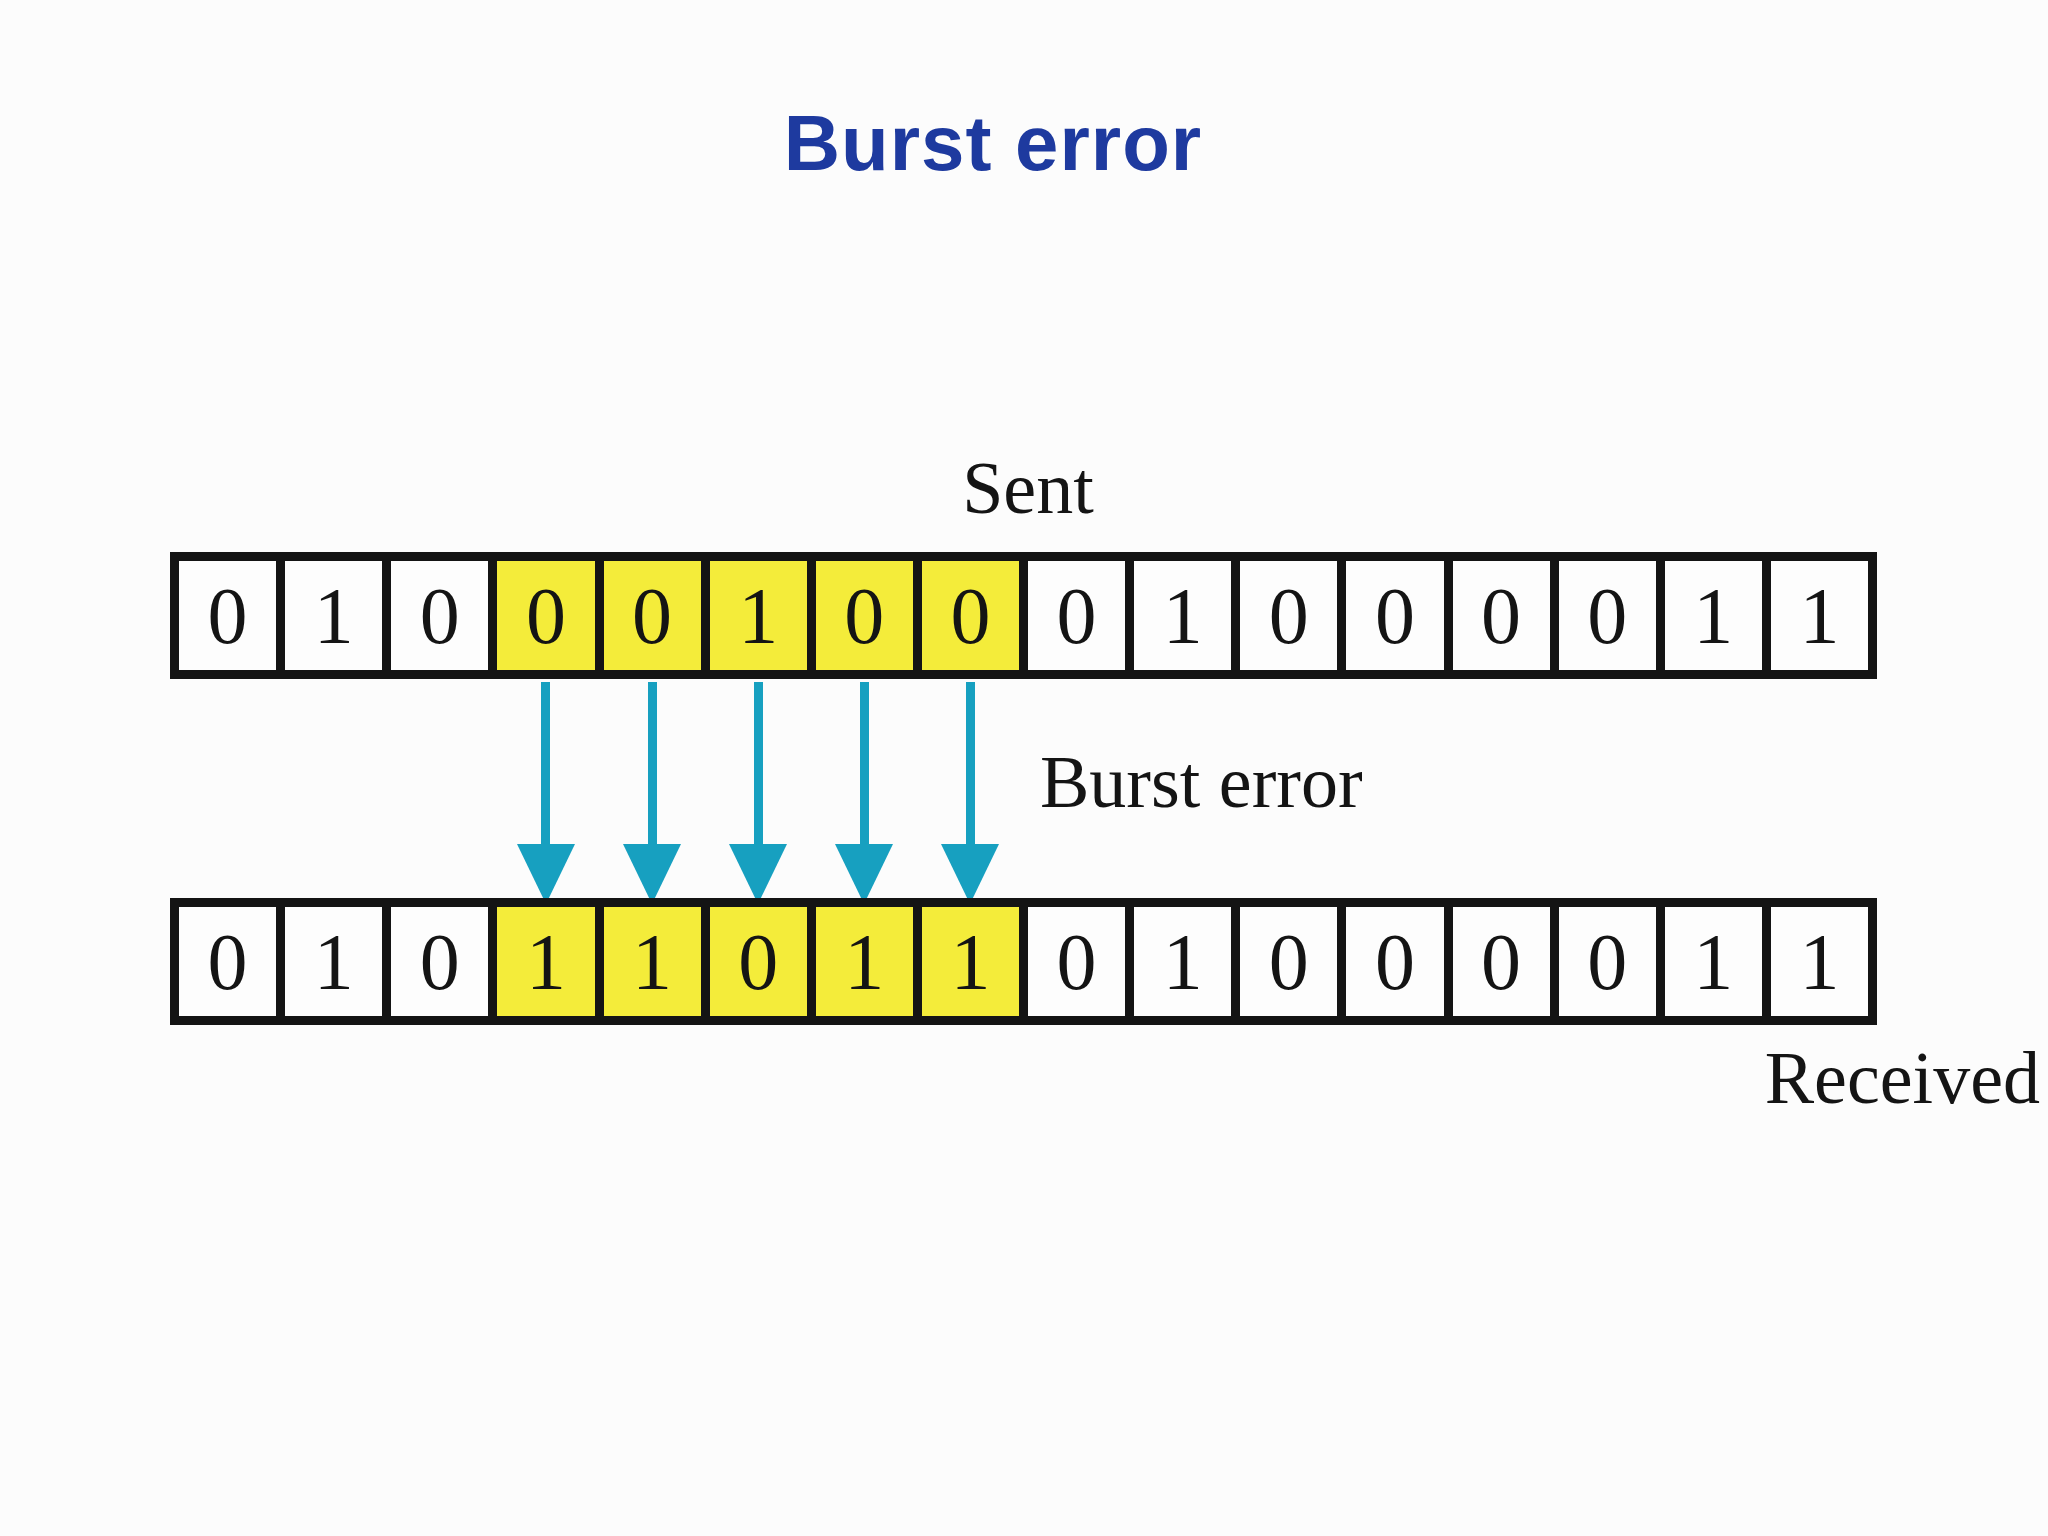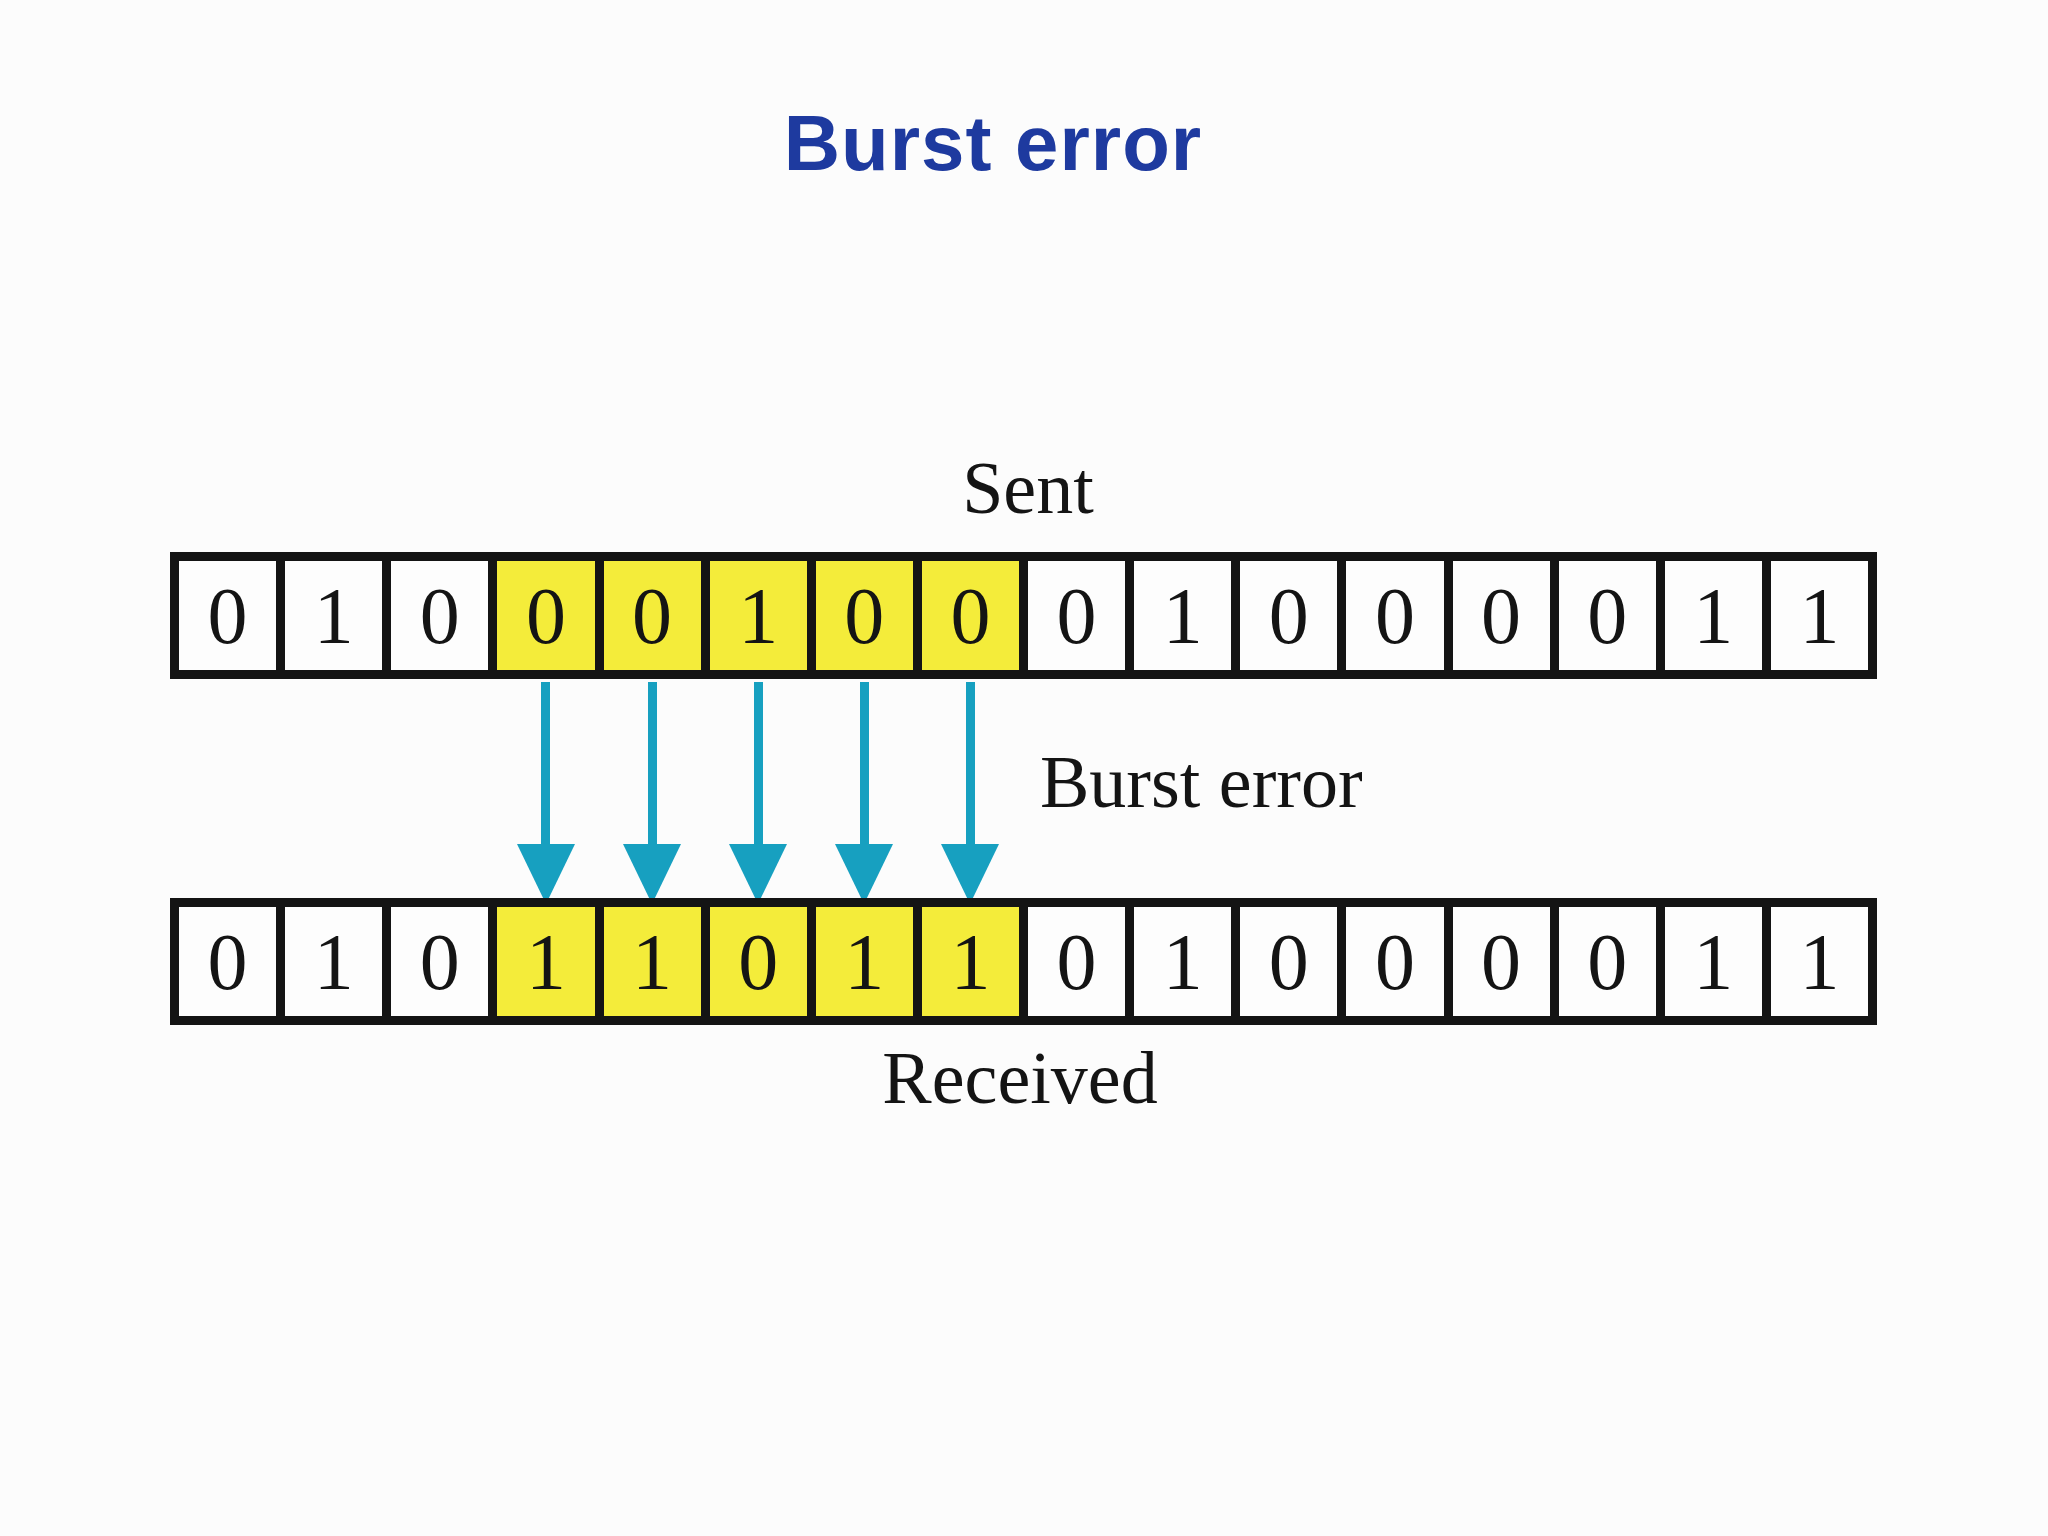--- a/index.html
+++ b/index.html
@@ -22,21 +22,21 @@
     color: var(--title-blue, #1e3a9f);
     letter-spacing: 1px;
   }
 
   .row-caption {
     position: absolute;
     font-size: 74px;
     color: var(--ink-black, #141414);
   }
   .sent-caption { left: 0; top: 446px; width: 2056px; text-align: center; }
-  .received-caption { left: 0; top: 1036px; width: 2040px; text-align: center; }
+  .received-caption { left: 0; top: 1036px; width: 2040px; text-align: right; }
   .burst-caption { left: 1040px; top: 740px; }
 
   .bit-row {
     position: absolute;
     left: 170px;
     width: 1707px;
     height: 127px;
     background: var(--ink-black, #141414);
     display: flex;
     padding: 9px;

